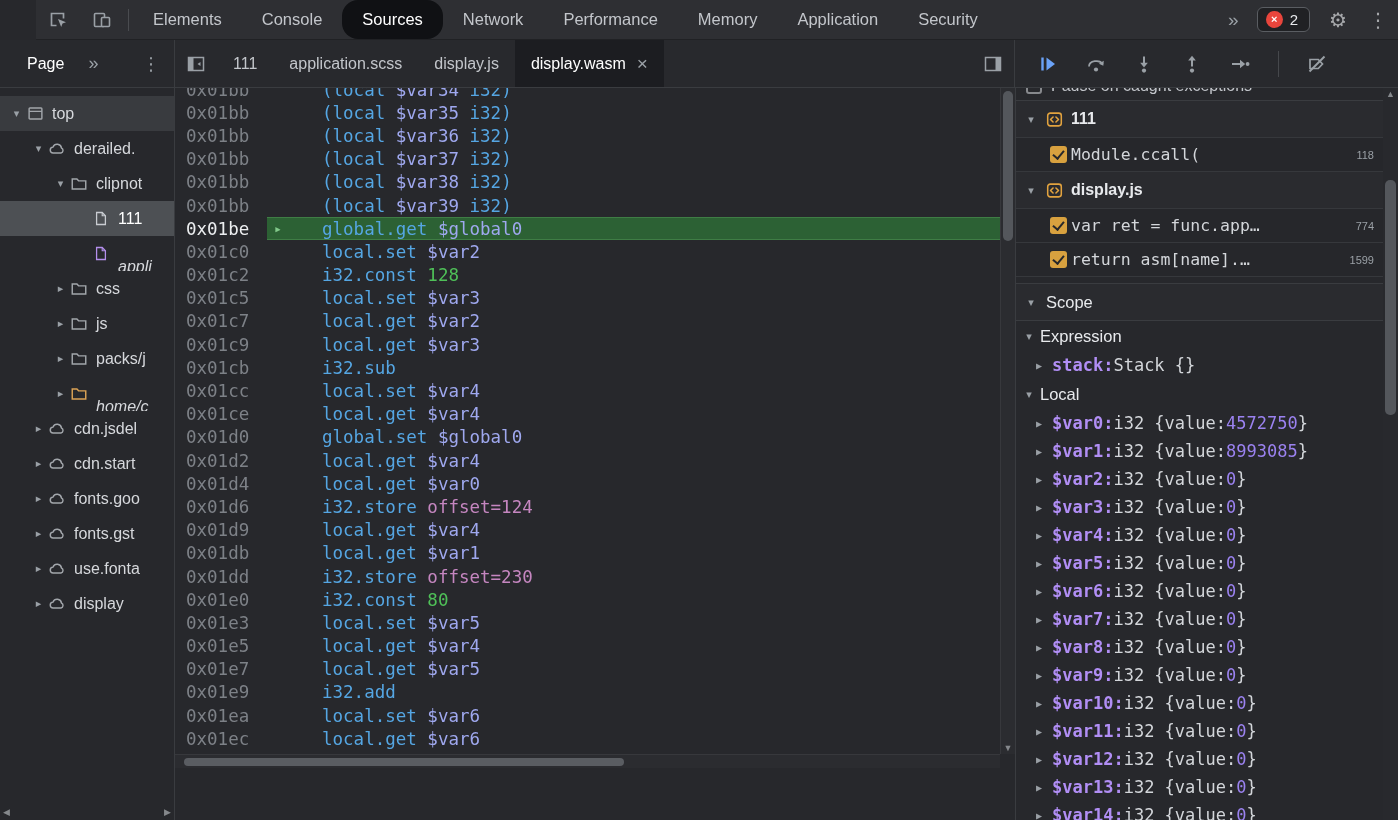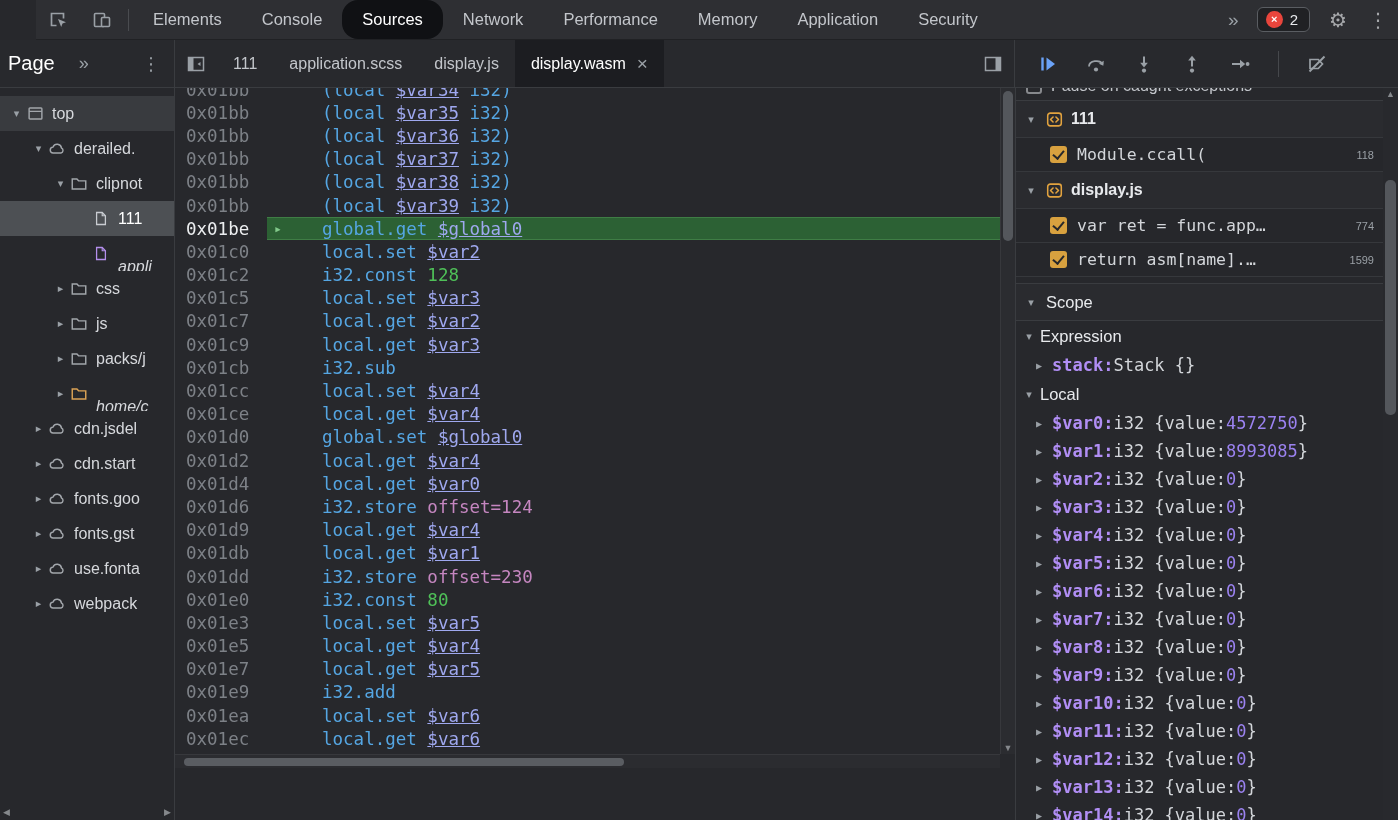--- a/index.html
+++ b/index.html
@@ -19,21 +19,21 @@
                  border-radius:6px; padding:3px 11px 3px 8px; margin:0 8px; }
   .err-circle { width:17px; height:17px; border-radius:50%; background:#e8453c; color:#fff; font-size:11px;
                 font-weight:bold; display:flex; align-items:center; justify-content:center; line-height:1; }
   .err-count { color:#e8eaed; font-size:15px; }
   .glyph-btn { color:#a6a8ab; font-size:20px; width:40px; text-align:center; }
 
   
   .subbar { position:absolute; top:40px; left:0; right:0; height:48px; background:#28292d;
             border-bottom:1px solid #3a3c40; display:flex; }
   .nav-head { width:175px; flex:none; border-right:1px solid #3a3c40; display:flex; align-items:center; }
-  .page-label { font-size:20px; color:#ffffff; margin-left:8px; }
+  .page-label { font-size:16px; color:#ffffff; margin-left:27px; }
   .nav-more { color:#9aa0a6; font-size:18px; margin-left:24px; }
   .nav-kebab { color:#9aa0a6; font-size:18px; margin-left:auto; margin-right:14px; }
   .src-tabs { flex:1; display:flex; align-items:stretch; border-right:1px solid #3a3c40; min-width:0; }
   .stab { padding:0 16px; display:flex; align-items:center; gap:11px; font-size:16px; color:#c3c6cb; white-space:nowrap; }
   .stab.active { background:#1c1d21; color:#ffffff; }
   .stab .close { color:#9aa0a6; font-size:19px; }
   .tabrow-iconbtn { width:42px; display:flex; align-items:center; justify-content:center; color:#9aa0a6; flex:none; }
   .right-toggle { margin-left:auto; }
   .dbg-toolbar { width:383px; flex:none; display:flex; align-items:center; padding-left:14px; gap:10px; }
   .dbg-btn { width:38px; height:36px; display:flex; align-items:center; justify-content:center; color:#9aa0a6; }
@@ -59,39 +59,39 @@
   
   .editor { position:absolute; top:88px; left:175px; width:840px; bottom:0; background:#27282c; }
   .code-view { position:absolute; top:0; left:0; right:15px; bottom:66px; overflow:hidden; }
   .lines { margin-top:-10px; }
   .line { display:flex; height:23.2px; align-items:center; font-family:"DejaVu Sans Mono","Liberation Mono",monospace; font-size:17.5px; }
   .gut { width:92px; flex:none; padding-left:11px; color:#7d8187; }
   .lc { flex:1; height:100%; padding-left:55px; position:relative; display:flex; align-items:center; white-space:pre; }
   .line.cur .gut { color:#eceef0; }
   .line.cur .lc { background:#2c6134; box-shadow:inset 0 1px 0 #3f7d45, inset 0 -1px 0 #3f7d45; }
   .execmark { position:absolute; left:7px; color:#82c98a; font-size:13px; }
-  .tk-b { color:#55a6e3; } .tk-v { color:#9fa8ef;text-decoration:underline; } .tk-n { color:#4fc058; } .tk-o { color:#c586c0; }
+  .tk-b { color:#55a6e3; } .tk-v { color:#9fa8ef; } .tk-n { color:#4fc058; } .tk-o { color:#c586c0; }
   .vscroll { position:absolute; top:0; right:0; width:15px; bottom:66px; background:#2b2c30; border-left:1px solid #37383c; }
   .vthumb { position:absolute; top:3px; left:2px; right:2px; height:150px; background:#54575c; border-radius:5px; }
   .vdown { position:absolute; bottom:1px; width:100%; text-align:center; color:#85888c; font-size:9px; }
   .hscroll { position:absolute; left:0; right:15px; bottom:52px; height:14px; background:#2b2c30; border-top:1px solid #37383c; }
   .hthumb { position:absolute; left:9px; top:3px; width:440px; height:8px; background:#5a5d62; border-radius:4px; }
   .statusbar { position:absolute; left:0; right:0; bottom:0; height:52px; background:#28292d; border-top:1px solid #3a3c40;
                display:flex; align-items:center; justify-content:space-between; padding:0 14px; font-size:16.5px; color:#9aa0a6; }
 
   
   .dbg { position:absolute; top:88px; left:1015px; right:0; bottom:0; background:#27282c; border-left:1px solid #3a3c40; overflow:hidden; }
   .clip-row { height:30px; margin-top:-17px; display:flex; align-items:center; gap:9px; padding-left:10px;
               border-bottom:1px solid #3a3c40; font-size:16px; color:#c3c6cb; overflow:hidden; }
   .cb-un { width:16px; height:16px; border:2px solid #87898d; border-radius:3px; flex:none; }
   .bp-group-h { height:37px; display:flex; align-items:center; gap:8px; padding-left:8px; background:#2a2b2f; border-bottom:1px solid #36383c; }
   .bp-group-h .arr, .sc-sec .arr { width:14px; flex:none; font-size:11px; color:#9aa0a6; text-align:center; }
   .gicon { color:#e2a33f; display:flex; align-items:center; }
   .gname { font-size:16px; font-weight:bold; color:#e8eaed; }
-  .bp-entry { height:34px; display:flex; align-items:center; gap:10px; padding:0 24px 0 34px; background:#26272b; border-bottom:1px solid #36383c; }
+  .bp-entry { height:34px; display:flex; align-items:center; gap:4px; padding:0 24px 0 34px; background:#26272b; border-bottom:1px solid #36383c; }
   .cb { width:17px; height:17px; background:#d8a13f; border-radius:3px; position:relative; flex:none; }
   .cb::after { content:""; position:absolute; left:5px; top:2px; width:5px; height:9px;
                border:solid #26272b; border-width:0 2.5px 2.5px 0; transform:rotate(40deg); }
   .bp-code { flex:1; font-family:"DejaVu Sans Mono","Liberation Mono",monospace; font-size:16.5px; color:#d3d6da;
              overflow:hidden; white-space:nowrap; }
   .bp-line { font-size:11px; color:#9aa0a6; flex:none; }
   .gap6 { height:6px; }
   .scope-h { height:38px; display:flex; align-items:center; gap:8px; padding-left:8px; background:#2a2b2f;
              border-top:1px solid #3a3c40; border-bottom:1px solid #3a3c40; font-size:16.5px; color:#e8eaed; }
   .scope-h .arr { width:14px; font-size:11px; color:#9aa0a6; text-align:center; }
@@ -355,21 +355,21 @@
         </span>
         <span class="lbl">use.fonta</span>
       </div>
       <div class="trow" style="padding-left: 30px;">
         <span class="arr">▸</span>
         <span class="ticon c-gray">
           <svg width="18" height="18" viewBox="0 0 20 20">
             <path d="M6 14.5a3.3 3.3 0 0 1-.4-6.6 4.9 4.9 0 0 1 9.4 1 3 3 0 0 1-.6 5.6z" fill="none" stroke="currentColor" stroke-width="1.6"></path>
           </svg>
         </span>
-        <span class="lbl">webpack</span>
+        <span class="lbl">display</span>
       </div>
     </div>
   <div class="nav-hscroll">
     <span>◀</span>
     <span>▶</span>
   </div>
 </div>
 
 <div class="editor">
   <div class="code-view">

